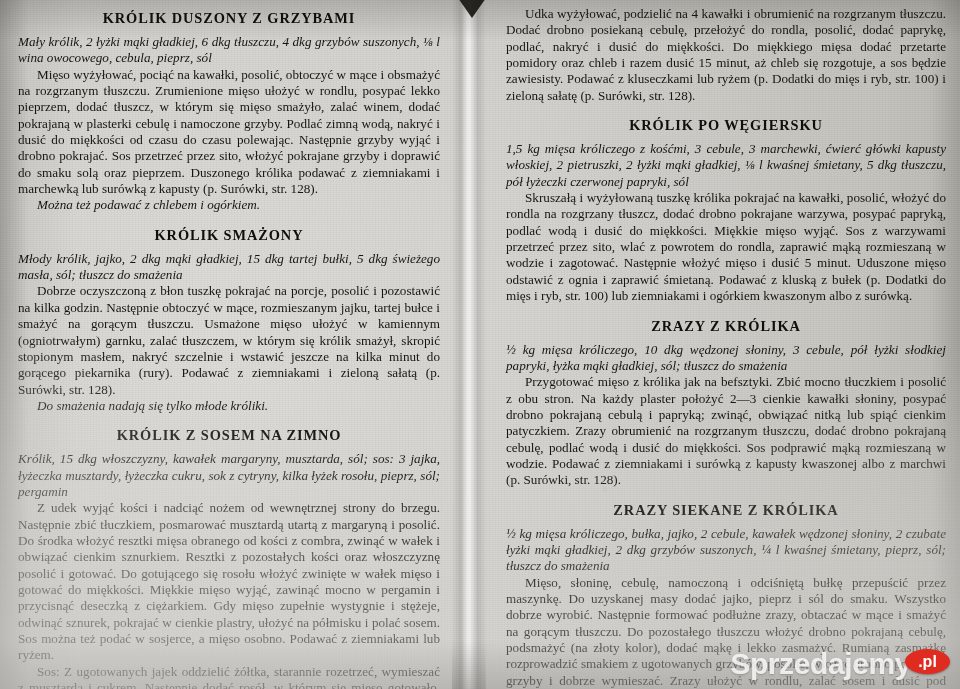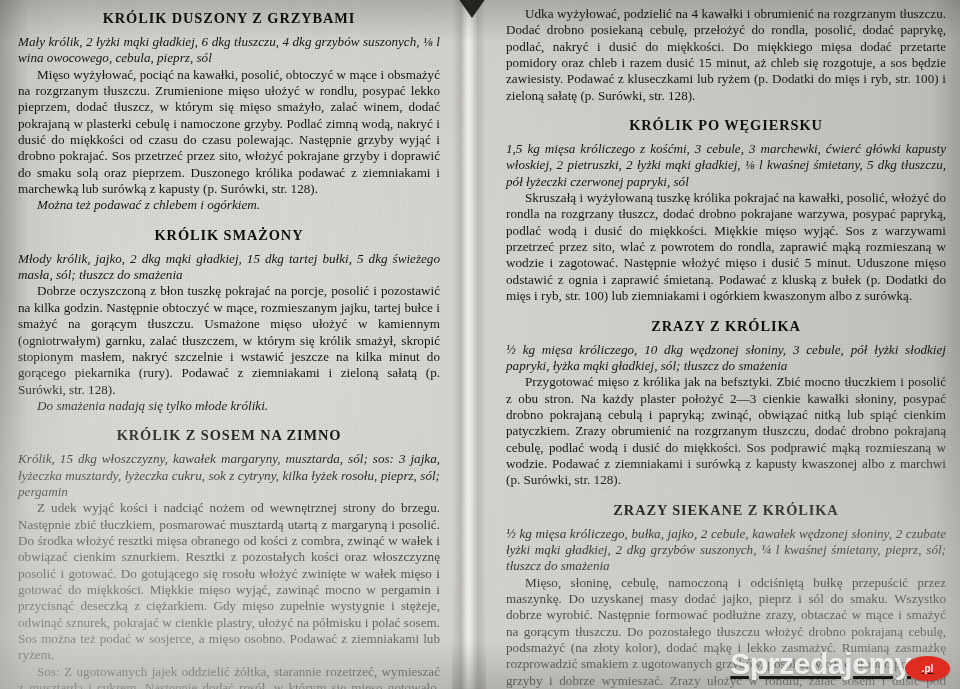--- a/index.html
+++ b/index.html
@@ -147,44 +147,43 @@
       linear-gradient(165deg, rgba(214,212,208,0) 58%, rgba(214,212,208,.30) 80%, rgba(206,204,200,.50) 96%);
   }
 
   
   .watermark {
     position: absolute;
     right: 10px;
     bottom: 8px;
     z-index: 6;
     display: flex;
-    align-items: flex-end;
+    align-items: center;
     pointer-events: none;
     user-select: none;
-    text-decoration: underline;
   }
   .watermark .wm-text {
     font-family: "Liberation Sans", "DejaVu Sans", sans-serif;
     font-weight: bold;
     font-size: 30px;
     letter-spacing: -.4px;
     color: rgba(255,255,255,.82);
     text-shadow: 0 1px 2px rgba(90,88,84,.38);
   }
   .watermark .wm-badge {
     margin-left: -6px;
     margin-top: -5px;
     width: 45px;
     height: 25px;
     border-radius: 50%;
     background: #e02b20;
     color: #fff;
     font-family: "Liberation Sans", "DejaVu Sans", sans-serif;
     font-weight: bold;
-    font-size: 10px;
+    font-size: 16px;
     line-height: 25px;
     text-align: center;
     box-shadow: 0 1px 2px rgba(70,20,16,.45);
   }
 </style>
 </head>
 <body>
 
 <div class="page">
 

